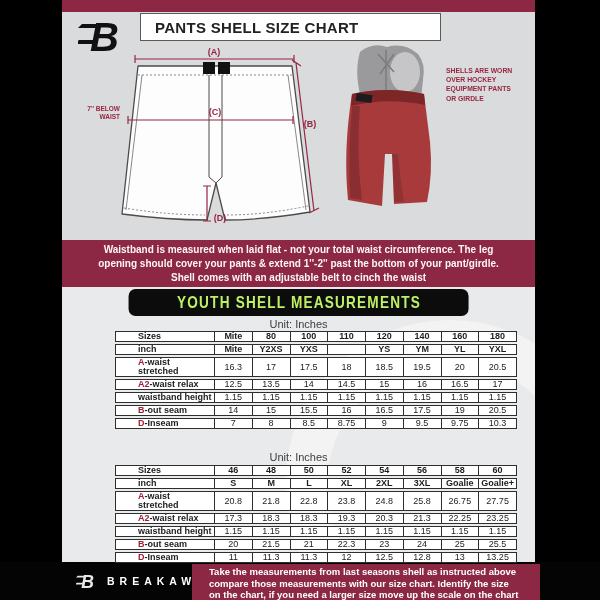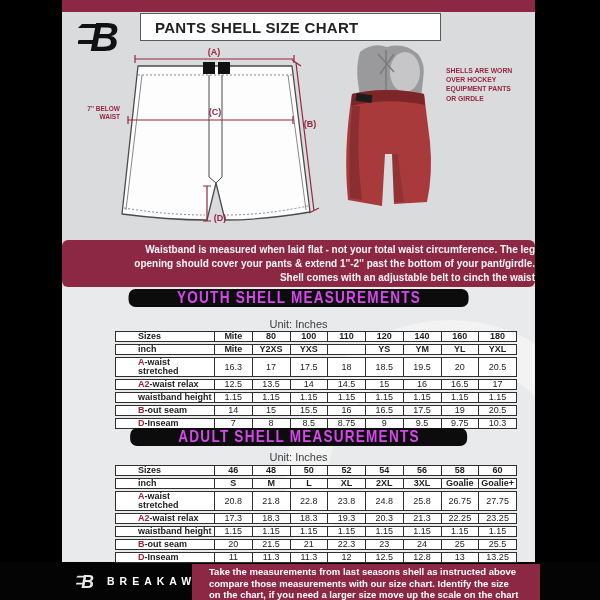--- a/index.html
+++ b/index.html
@@ -7,24 +7,24 @@
   body{font-family:"Liberation Sans", sans-serif;}
   .canvas{position:relative;width:600px;height:600px;background:#000;overflow:hidden;}
   .doc{position:absolute;left:62px;top:0;width:473px;height:600px;background:#dadbdd;overflow:hidden;}
   .topbar{position:absolute;left:0;top:0;width:473px;height:12px;background:#8c2744;}
   .logo-svg{position:absolute;left:16px;top:13px;}
   .titlebox{position:absolute;left:78px;top:13px;width:301px;height:28px;background:#fff;border:1px solid #5a5a5a;display:flex;align-items:center;padding-left:14px;font-size:15px;font-weight:600;color:#222;letter-spacing:.3px;}
   .datebox{position:absolute;left:381px;top:13px;width:91px;height:28px;background:#8c2744;color:#fff;display:flex;align-items:center;justify-content:center;}
   .datebox span{display:inline-block;font-size:18px;font-weight:bold;transform:scaleX(.78);letter-spacing:.5px;}
   .waist-note{position:absolute;left:12px;top:105px;width:46px;text-align:right;color:#962540;font-size:6.5px;font-weight:bold;line-height:1.3;white-space:pre-line;}
   .photo-note{position:absolute;left:384px;top:66px;width:84px;color:#962540;font-size:6.8px;font-weight:bold;line-height:1.35;white-space:pre-line;}
-  .notice{position:absolute;left:0;top:240px;width:473px;height:47px;background:#8c2744;color:#fdf6f8;font-size:10px;font-weight:bold;text-align:right;line-height:1.4;padding-top:3px;white-space:pre-line;border-radius:6px;}
+  .notice{position:absolute;left:0;top:240px;width:473px;height:47px;background:#8c2744;color:#fdf6f8;font-size:10px;font-weight:bold;text-align:center;line-height:1.4;padding-top:3px;white-space:pre-line;}
   .lower{position:absolute;left:0;top:287px;width:473px;height:275px;background:#e9eaec;}
   .watermark{position:absolute;right:-80px;top:320px;width:330px;height:330px;border-radius:50%;border:42px solid rgba(255,255,255,0.45);}
-  .secthead{position:absolute;left:50%;transform:translateX(-50%);height:18px;background:#0c0c0c;border-radius:7px;color:#d946ef;display:flex;align-items:center;justify-content:center;padding:0 18px;z-index:2;}
+  .secthead{position:absolute;left:50%;transform:translateX(-50%);height:27px;background:#0c0c0c;border-radius:7px;color:#bef264;display:flex;align-items:center;justify-content:center;padding:0 18px;z-index:2;}
   .secthead span{display:inline-block;font-size:17px;font-weight:bold;letter-spacing:1.5px;transform:scaleX(.8);white-space:nowrap;}
   .unit{position:absolute;left:0;width:473px;text-align:center;font-size:11px;color:#3d3d3d;z-index:2;}
   table.meas{position:absolute;left:18px;width:437px;border-collapse:separate;border-spacing:0 2px;table-layout:fixed;font-size:9px;color:#1c1c1c;z-index:2;padding-left:35px;}
   table.meas td{background:#fff;border:1px solid #2e2e2e;border-left:none;height:10px;padding:0 1px;text-align:center;vertical-align:middle;line-height:1;}
   table.meas td:first-child{border-left:1px solid #2e2e2e;text-align:left;padding-left:22px;font-weight:bold;}
   table.meas td.hdr{font-weight:bold;}
   .pfx{color:#a22036;}
   .footer{position:absolute;left:0;top:562px;width:600px;height:38px;background:#040404;}
   .footer-logo{position:absolute;left:76px;top:7px;display:flex;align-items:center;gap:9px;}
   .footer-brand{color:#fff;font-size:10.5px;font-weight:bold;letter-spacing:5px;}
@@ -193,23 +193,20 @@
             <td>8.5</td>
             <td>8.75</td>
             <td>9</td>
             <td>9.5</td>
             <td>9.75</td>
             <td>10.3</td>
           </tr>
         </tbody>
     </table>
 
-    <div class="secthead" style="top:428px;">
-        <span>ADULT SHELL MEASUREMENTS</span>
-      </div>
     <div class="unit" style="top:451px;">Unit: Inches</div>
     <table class="meas" style="top:463px;">
       <colgroup>
           <col style="width:100px;">
           <col>
           <col>
           <col>
           <col>
           <col>
           <col>

